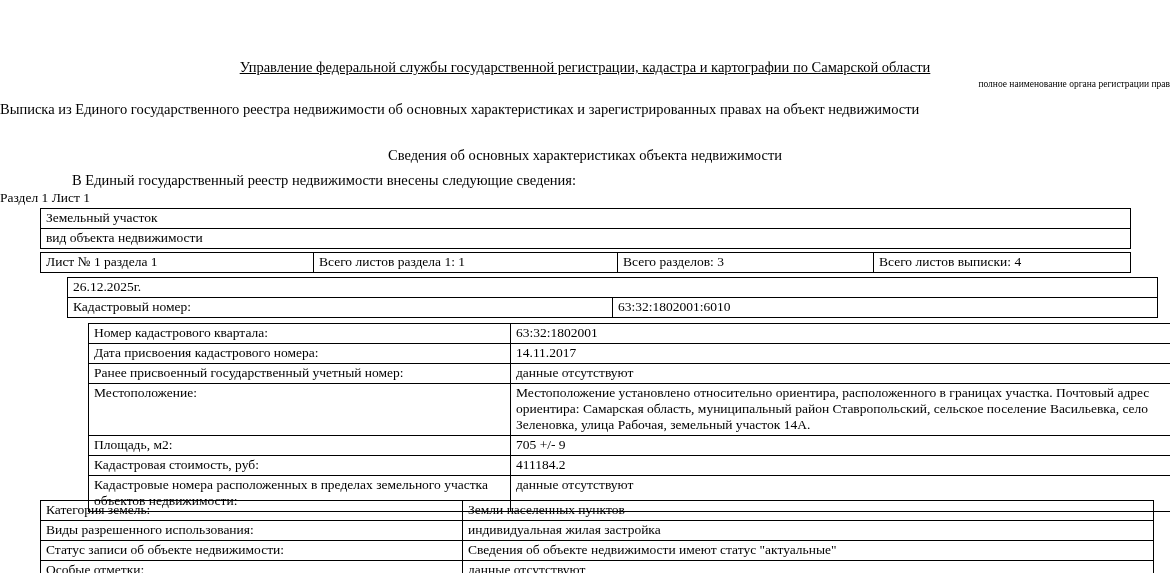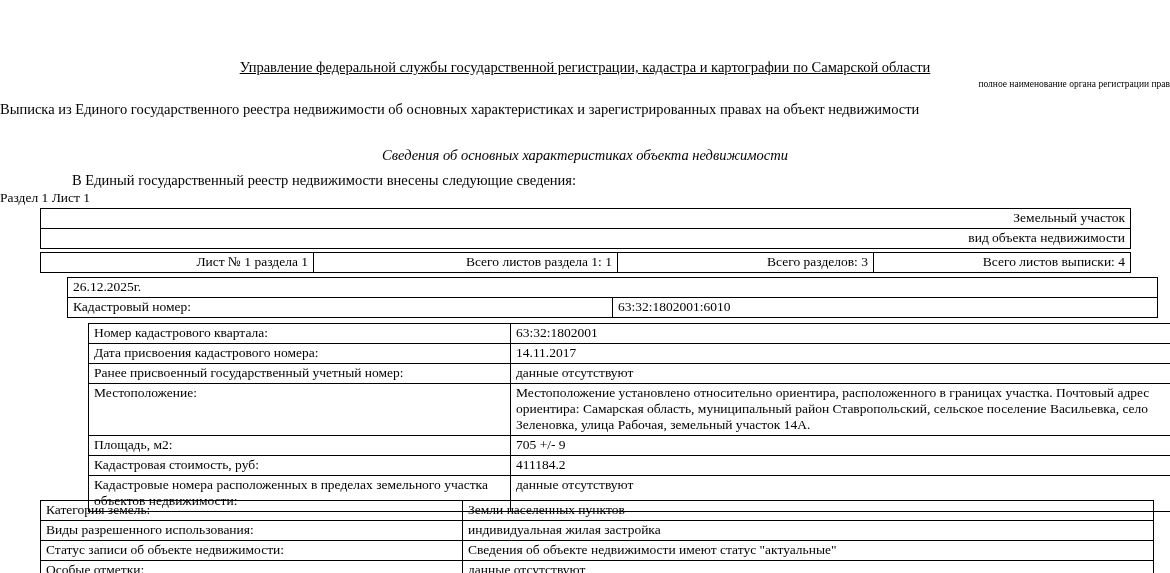--- a/index.html
+++ b/index.html
@@ -60,21 +60,20 @@
   }
 
   .section-title {
     position: absolute;
     top: 146px;
     left: 0;
     width: 1170px;
     text-align: center;
     font-size: 14.5px;
     line-height: 18px;
-    font-style: italic;
   }
 
   .intro-line {
     position: absolute;
     top: 171px;
     left: 40px;
     font-size: 14.5px;
     line-height: 18px;
     margin-left: 32px;
   }
@@ -98,21 +97,21 @@
     table-layout: fixed;
     font-size: 13.5px;
   }
   .tbl td {
     border: 1.4px solid #000000;
     padding: 1px 5px 2px 5px;
     line-height: 16px;
     vertical-align: top;
   }
   .tbl td.ctr {
-    text-align: right;
+    text-align: left;
   }
 
   .t-objtype { top: 208px; }
   .t-counts  { top: 252px; }
   .t-date    { top: 277px; margin-left: 27px; }
   .t-main    { top: 323px; margin-left: 48px; }
   .t-tail    { top: 500px; }
 
   .col-label { width: 411px; }
   .col-value { width: 680px; }

